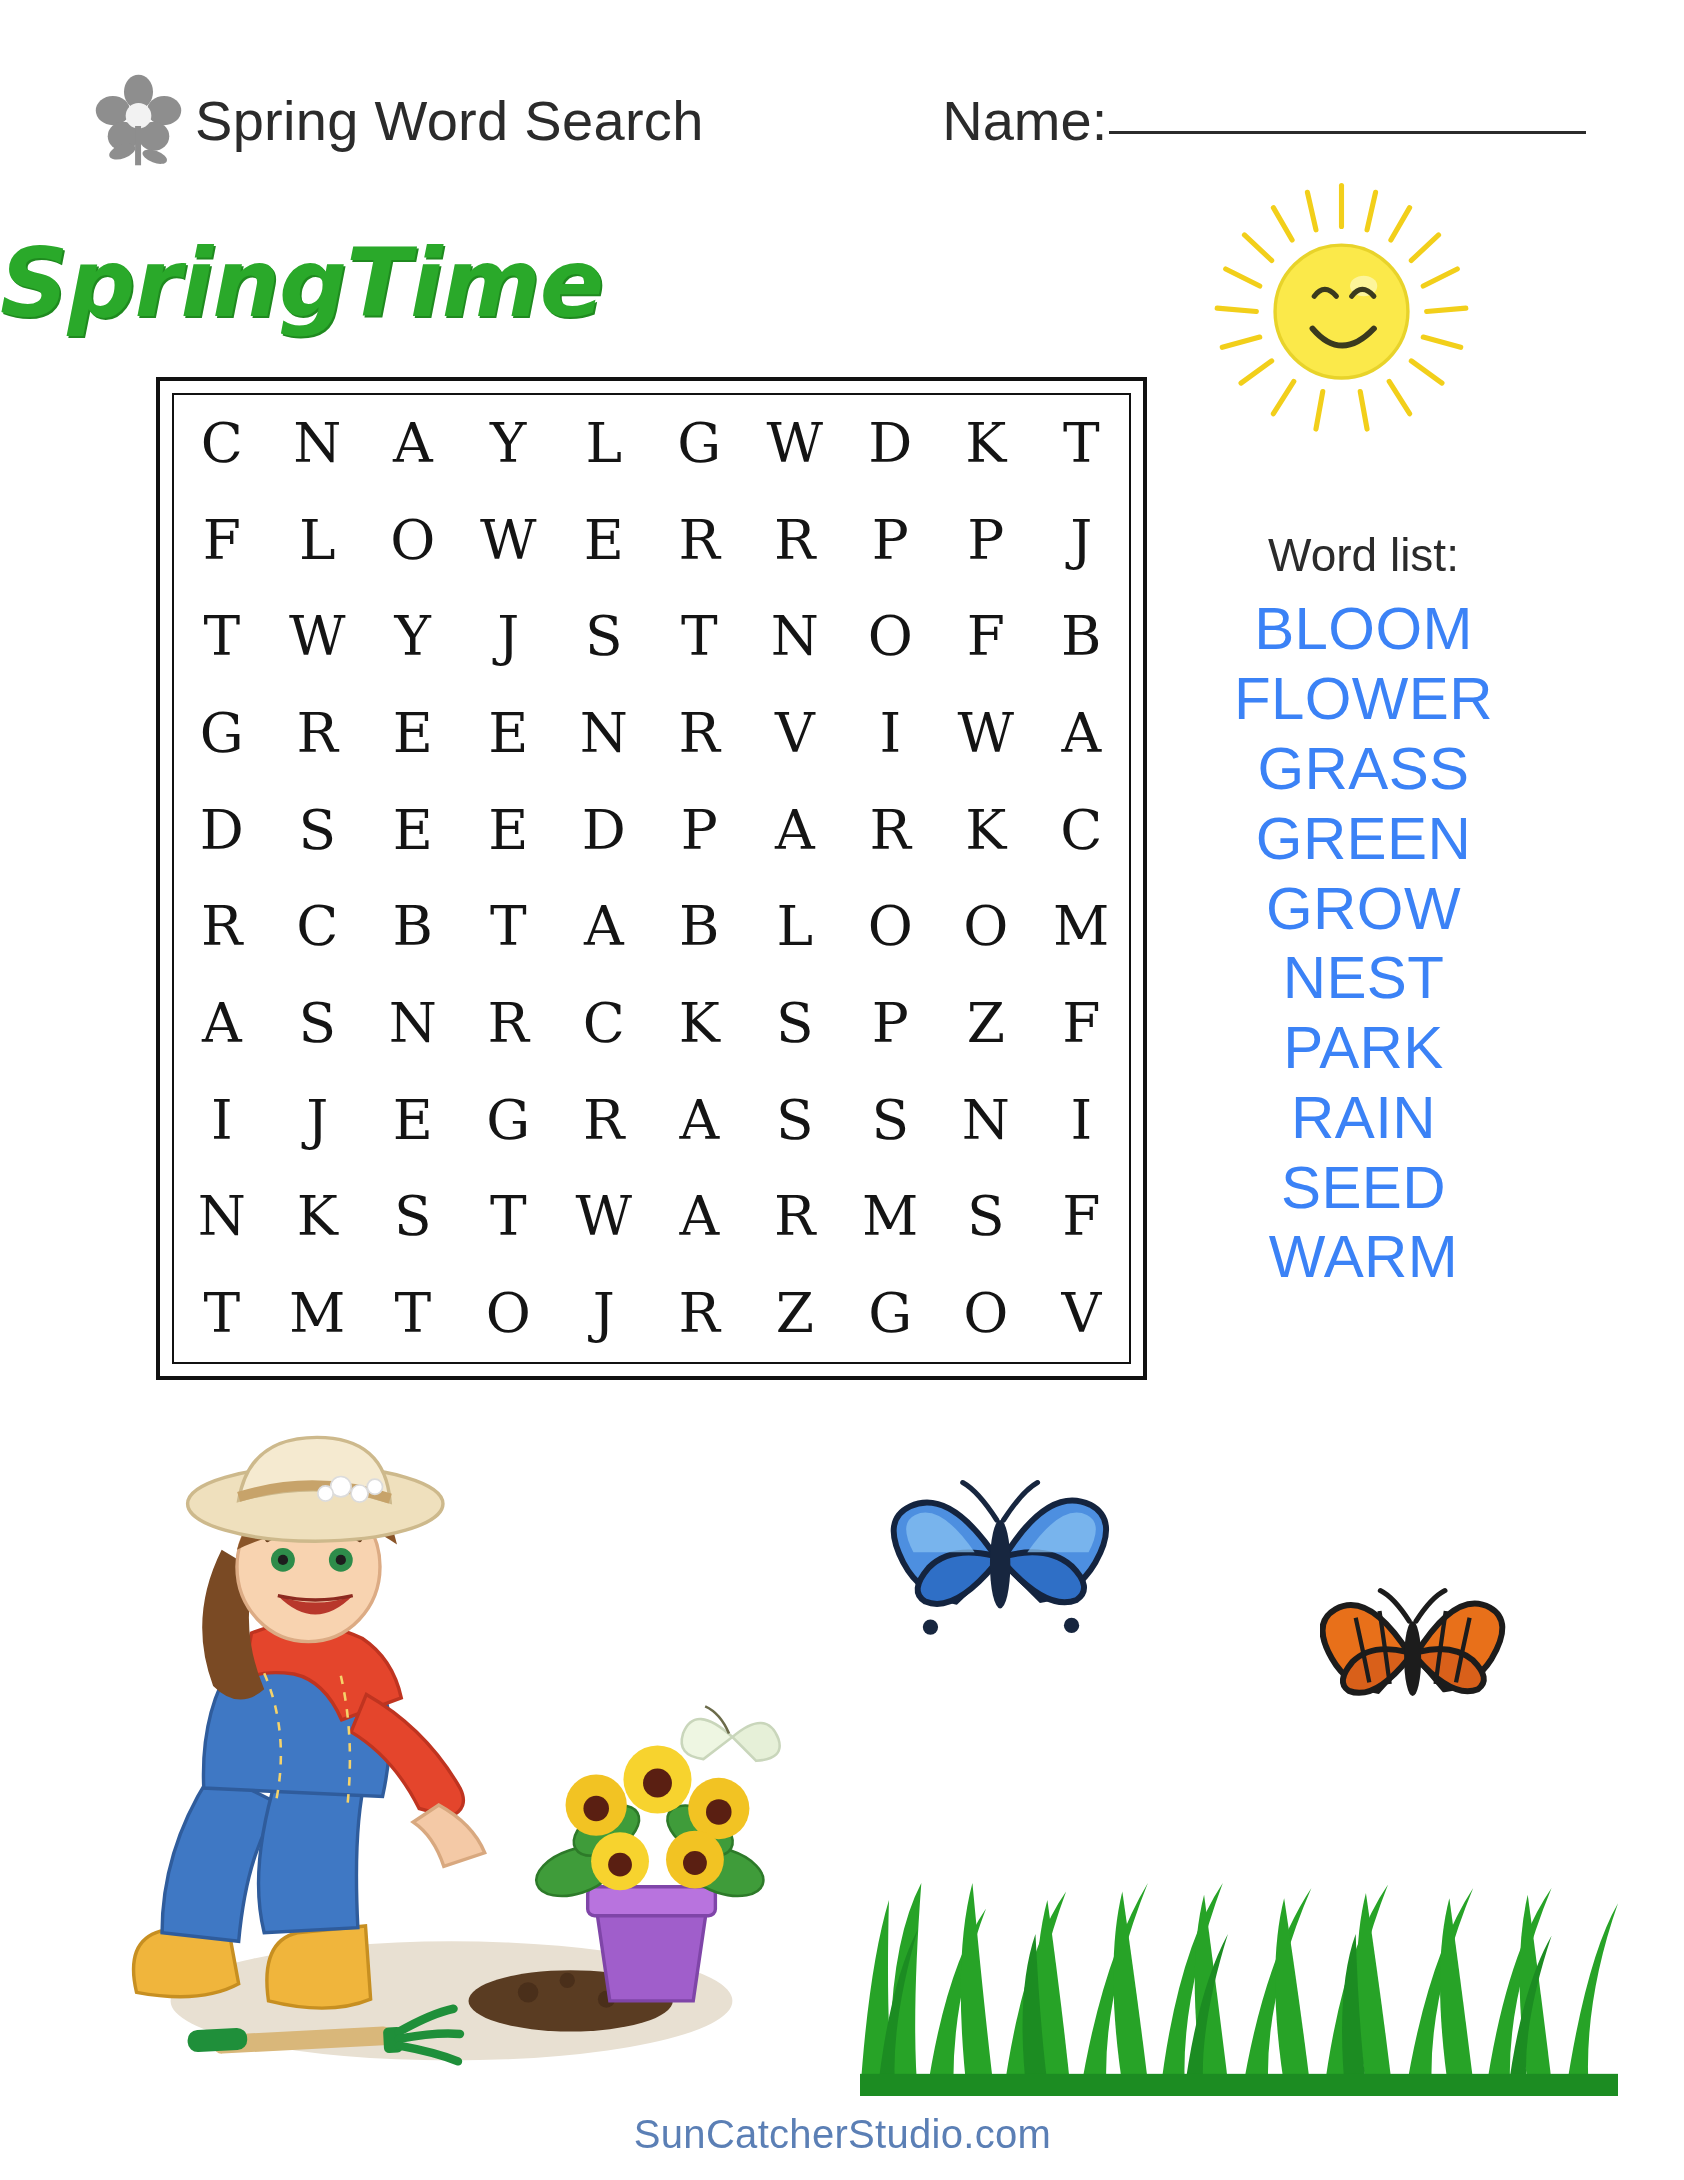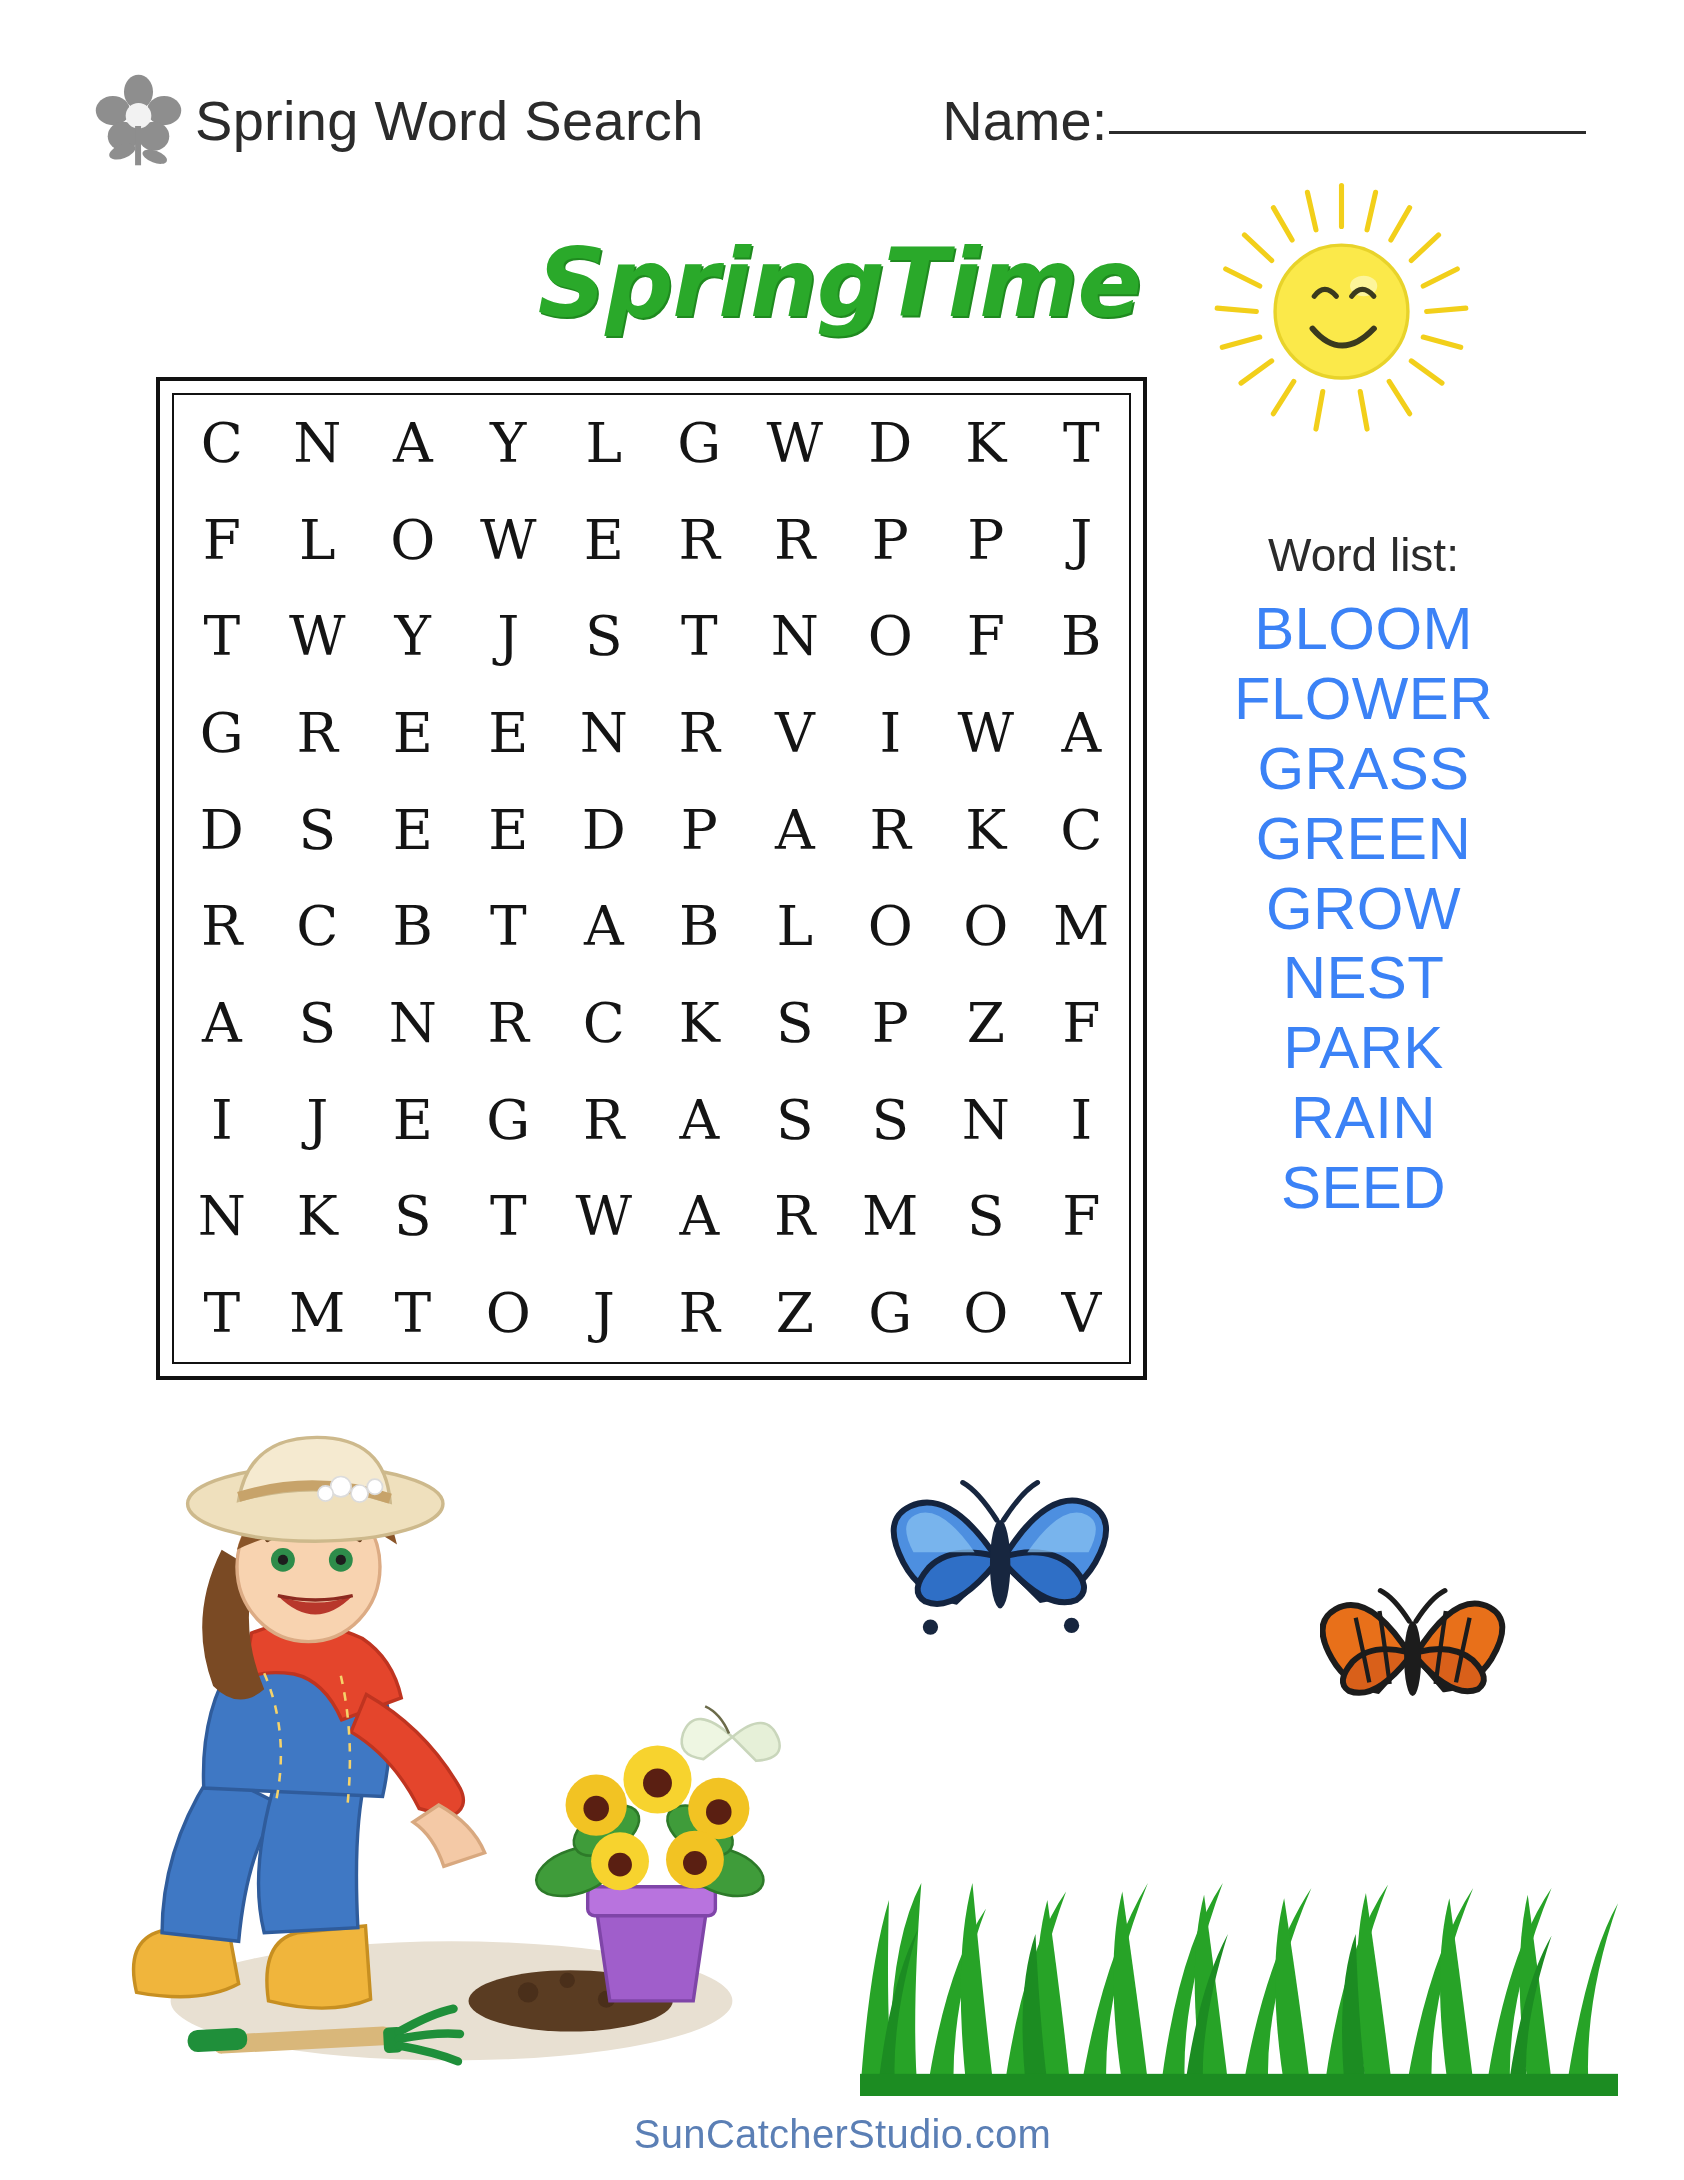--- a/index.html
+++ b/index.html
@@ -56,21 +56,21 @@
     position: relative;
     top: -5.1px;
   }
 
   
   .puzzle-title {
     position: absolute;
     top: 228px;
     left: 0;
     width: 1141px;
-    text-align: right;
+    text-align: left;
     font-family: "DejaVu Sans", sans-serif;
     font-weight: bold;
     font-style: italic;
     font-size: 95px;
     color: #2aa92a;
     letter-spacing: -0.9px;
     text-shadow: 1.7px 1.7px 0 #1f8a1f;
   }
 
   
@@ -349,20 +349,21 @@
   <ul id="word-list-items">
       <li>BLOOM</li>
       <li>FLOWER</li>
       <li>GRASS</li>
       <li>GREEN</li>
       <li>GROW</li>
       <li>NEST</li>
       <li>PARK</li>
       <li>RAIN</li>
       <li>SEED</li>
+      <li>WARM</li>
     </ul>
 </div>
 
 <div class="art-girl">
   <svg viewBox="0 0 880 800" width="750" height="681">
 
     <ellipse cx="430" cy="700" rx="330" ry="70" fill="#e8e0d2"></ellipse>
 
     <rect x="150" y="735" width="210" height="22" rx="10" fill="#d9b77a" transform="rotate(-3 255 746)"></rect>
     <rect x="120" y="733" width="70" height="26" rx="12" fill="#1f8f3a" transform="rotate(-3 155 746)"></rect>

